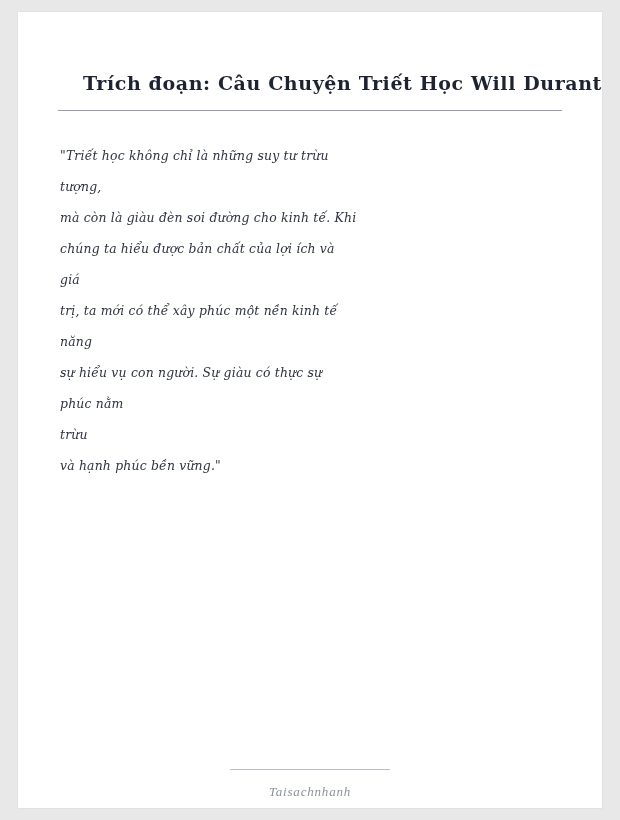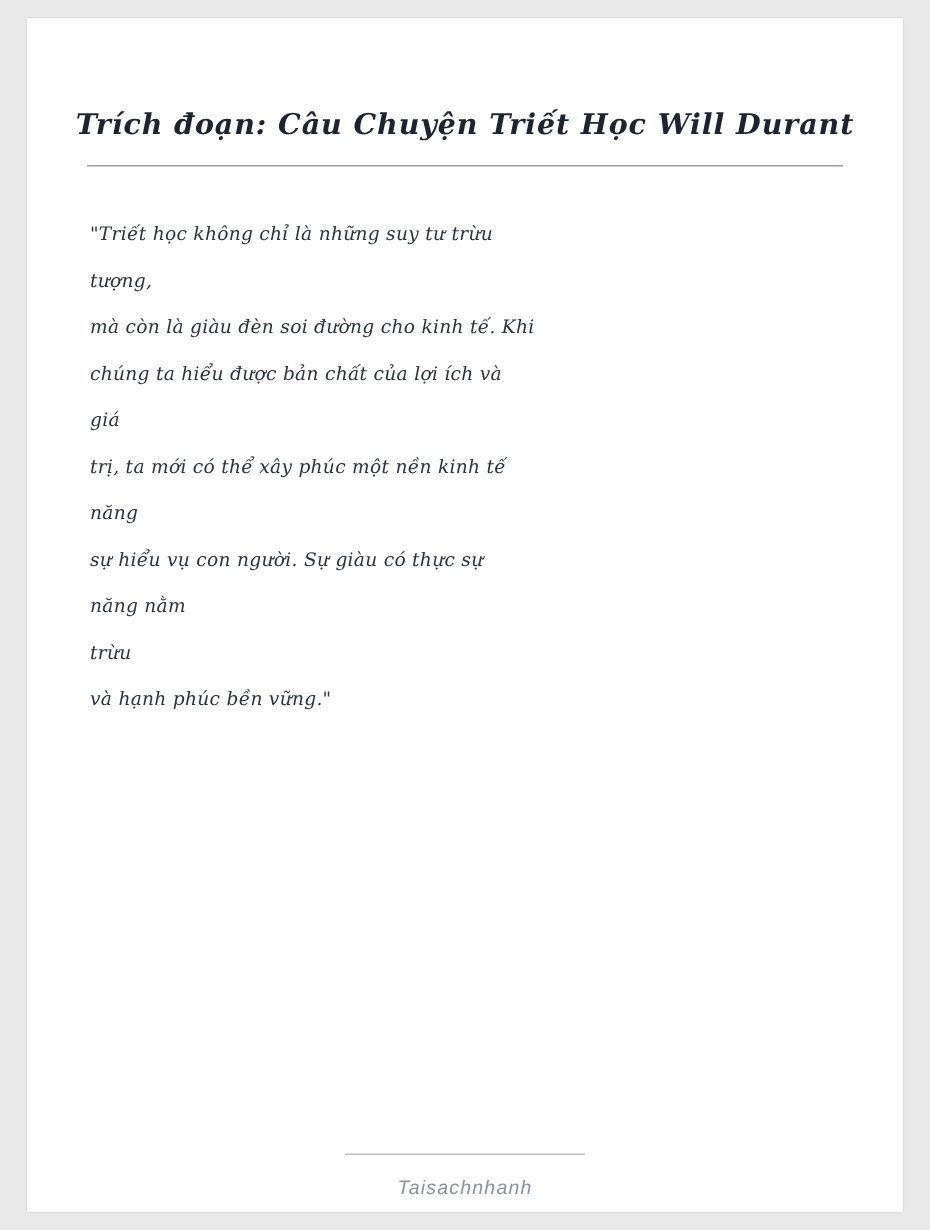--- a/index.html
+++ b/index.html
@@ -25,24 +25,23 @@
   .doc-inner {
     position: relative;
     width: 100%;
     height: 100%;
   }
   .doc-title {
     position: absolute;
     left: 0;
     top: 60px;
     width: 100%;
-    text-align: center;
+    text-align: right;
     font-family: "DejaVu Serif", serif;
     font-size: 19px;
-    font-style: italic;
     font-weight: 600;
     letter-spacing: 0.6px;
     color: #1d2330;
     white-space: nowrap;
   }
   .title-rule {
     position: absolute;
     left: 40px;
     top: 98px;
     width: 504px;
@@ -72,21 +71,21 @@
     width: 160px;
     height: 1px;
     background: #b8bcc4;
   }
   .footer-text {
     position: absolute;
     left: 0;
     top: 772px;
     width: 100%;
     text-align: center;
-    font-family: Liberation Sans, sans-serif;
+    font-family: Liberation Serif, serif;
     font-size: 13px;
     font-style: italic;
     color: #8b919c;
     letter-spacing: 0.8px;
   }
 </style>
 </head>
 <body>
 
 <div class="page-wrap">
@@ -98,21 +97,21 @@
 
     <div class="quote-block">
       <span class="quote-line">"Triết học không chỉ là những suy tư trừu</span>
       <span class="quote-line">tượng,</span>
       <span class="quote-line">mà còn là giàu đèn soi đường cho kinh tế. Khi</span>
       <span class="quote-line">chúng ta hiểu được bản chất của lợi ích và</span>
       <span class="quote-line">giá</span>
       <span class="quote-line">trị, ta mới có thể xây phúc một nền kinh tế</span>
       <span class="quote-line">năng</span>
       <span class="quote-line">sự hiểu vụ con người. Sự giàu có thực sự</span>
-      <span class="quote-line">năng nằm</span>
+      <span class="quote-line">phúc nằm</span>
       <span class="quote-line">trừu</span>
       <span class="quote-line">và hạnh phúc bền vững."</span>
     </div>
 
     <div class="footer-rule"></div>
     <div class="footer-text">Taisachnhanh</div>
 
   </div>
 </div>
 

